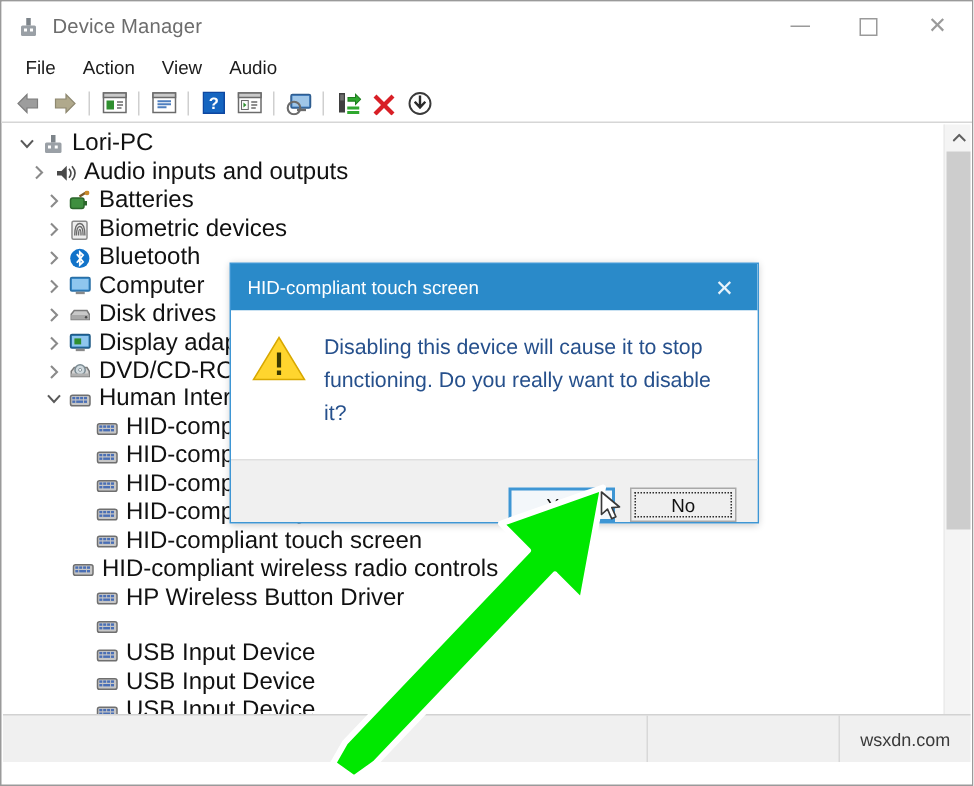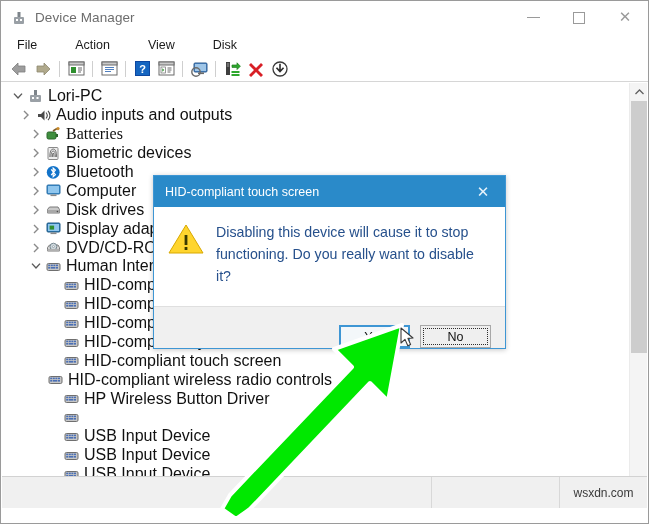--- a/index.html
+++ b/index.html
@@ -42,21 +42,21 @@
     color: #9a9a9a;
   }
   .cap-min { width: 13px; height: 1px; background: #9a9a9a; display:block; }
   .cap-max { width: 12px; height: 12px; border: 1px solid #9a9a9a; display:block; }
   .cap-close { font-size: 15px; line-height: 1; color: #9a9a9a; font-family:"DejaVu Sans", sans-serif;}
 
   
   .menubar {
     position: absolute; left: 0; top: 33px; right: 0; height: 22px;
     background: #ffffff;
-    display: flex; align-items: center; padding-left: 7px; gap: 20px;
+    display: flex; align-items: center; padding-left: 7px;
   }
   .menu-item {
     font-size: 12.5px; color: #1b1b1b; padding: 2px 9px;
     white-space: nowrap;
   }
 
   
   .toolbar {
     position: absolute; left: 0; top: 55px; right: 0; height: 26px;
     background: #ffffff;
@@ -222,21 +222,21 @@
       <div class="cap-btn">
         <span class="cap-close">✕</span>
       </div>
     </div>
   </div>
 
   <div class="menubar">
     <div class="menu-item">File</div>
     <div class="menu-item">Action</div>
     <div class="menu-item">View</div>
-    <div class="menu-item">Disk</div>
+    <div class="menu-item">Audio</div>
   </div>
 
   <div class="toolbar">
     <div class="tb-btn">
       <svg width="18" height="16" viewBox="0 0 18 16">
         <path d="M8 2 L2 8 L8 14 L8 11 L15 11 L15 5 L8 5 Z" fill="#9d9d9d" stroke="#7d7d7d" stroke-width=".8"></path>
       </svg>
     </div>
     <div class="tb-btn">
       <svg width="18" height="16" viewBox="0 0 18 16">
@@ -339,21 +339,21 @@
           </span>
           <span class="ticon">
             <svg width="17" height="15" viewBox="0 0 17 15">
               <path d="M3 6 L6 6 L9.5 2.5 L9.5 12.5 L6 9 L3 9 Z" fill="#4a4a4a"></path>
               <path d="M11 4.5 q2.6 3 0 6" fill="none" stroke="#4a4a4a" stroke-width="1.1"></path>
               <path d="M13 2.8 q4 4.7 0 9.4" fill="none" stroke="#4a4a4a" stroke-width="1.1"></path>
             </svg>
           </span>
           <span class="tlabel">Audio inputs and outputs</span>
         </div>
-        <div class="trow" style="padding-left: 26px; font-family: Liberation Serif, serif;">
+        <div class="trow" style="padding-left: 26px;">
           <span class="twist">
             <svg width="8" height="10" viewBox="0 0 8 10">
               <path d="M2 1 L6 5 L2 9" fill="none" stroke="#8a8a8a" stroke-width="1.4"></path>
             </svg>
           </span>
           <span class="ticon">
             <svg width="17" height="15" viewBox="0 0 17 15">
               <rect x="2" y="5" width="9" height="7" rx="1.5" fill="#3f8f3f" stroke="#2b662b"></rect>
               <rect x="11" y="7" width="2" height="3" fill="#2b662b"></rect>
               <path d="M8 4 l4 -2.5" stroke="#7a5a2a" stroke-width="1.6"></path>

